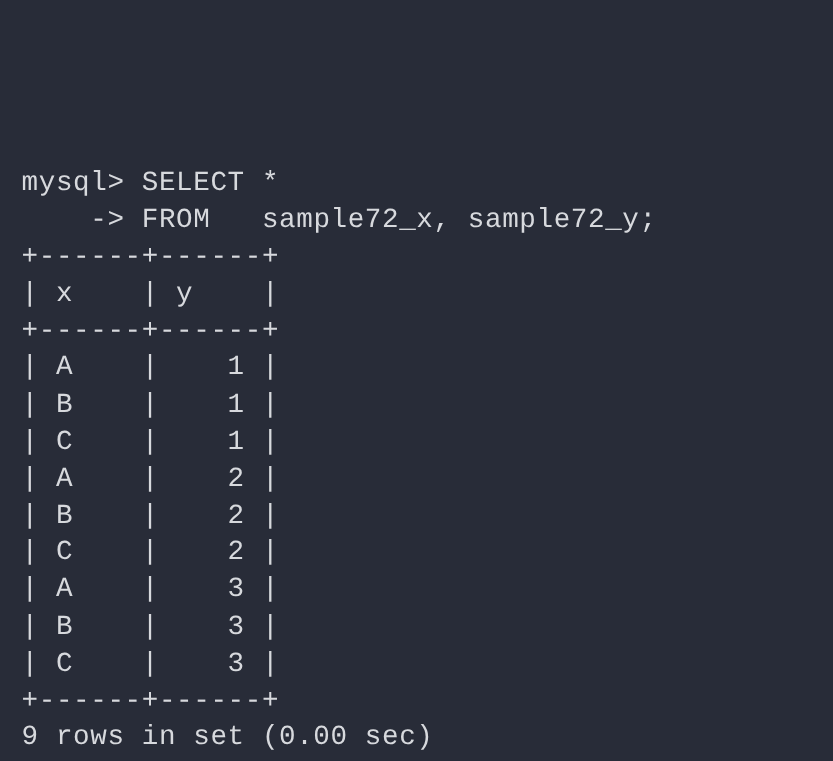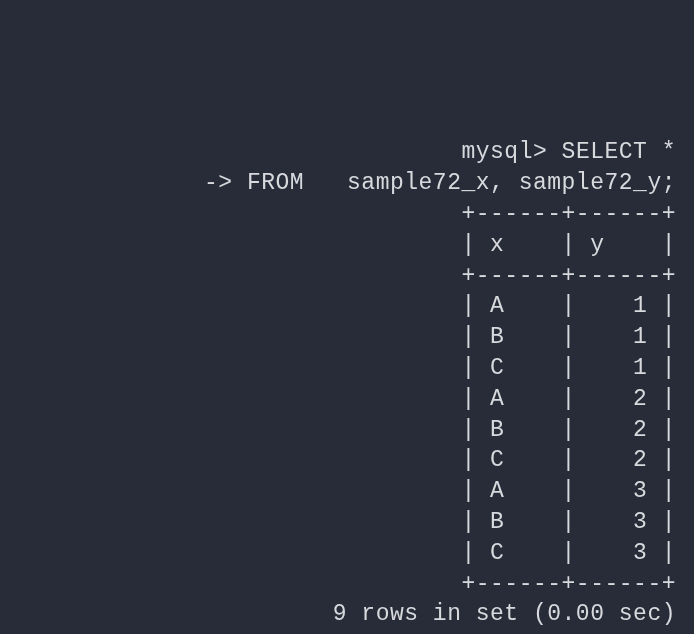--- a/index.html
+++ b/index.html
@@ -1,19 +1,18 @@
 <!DOCTYPE html>
 <html><head>
   <meta charset="utf-8">
   <style>
     * {
       margin: 0;
       padding: 0;
       box-sizing: border-box;
-      text-align: right;
     }
     body {
       background-color: #282c38;
       color: #d7d9dd;
       font-family: 'Menlo', 'Monaco', 'Consolas', 'Courier New', monospace;
       font-size: 23px;
       line-height: 1.34;
       padding: 14px 18px;
       width: 694px;
       height: 634px;

